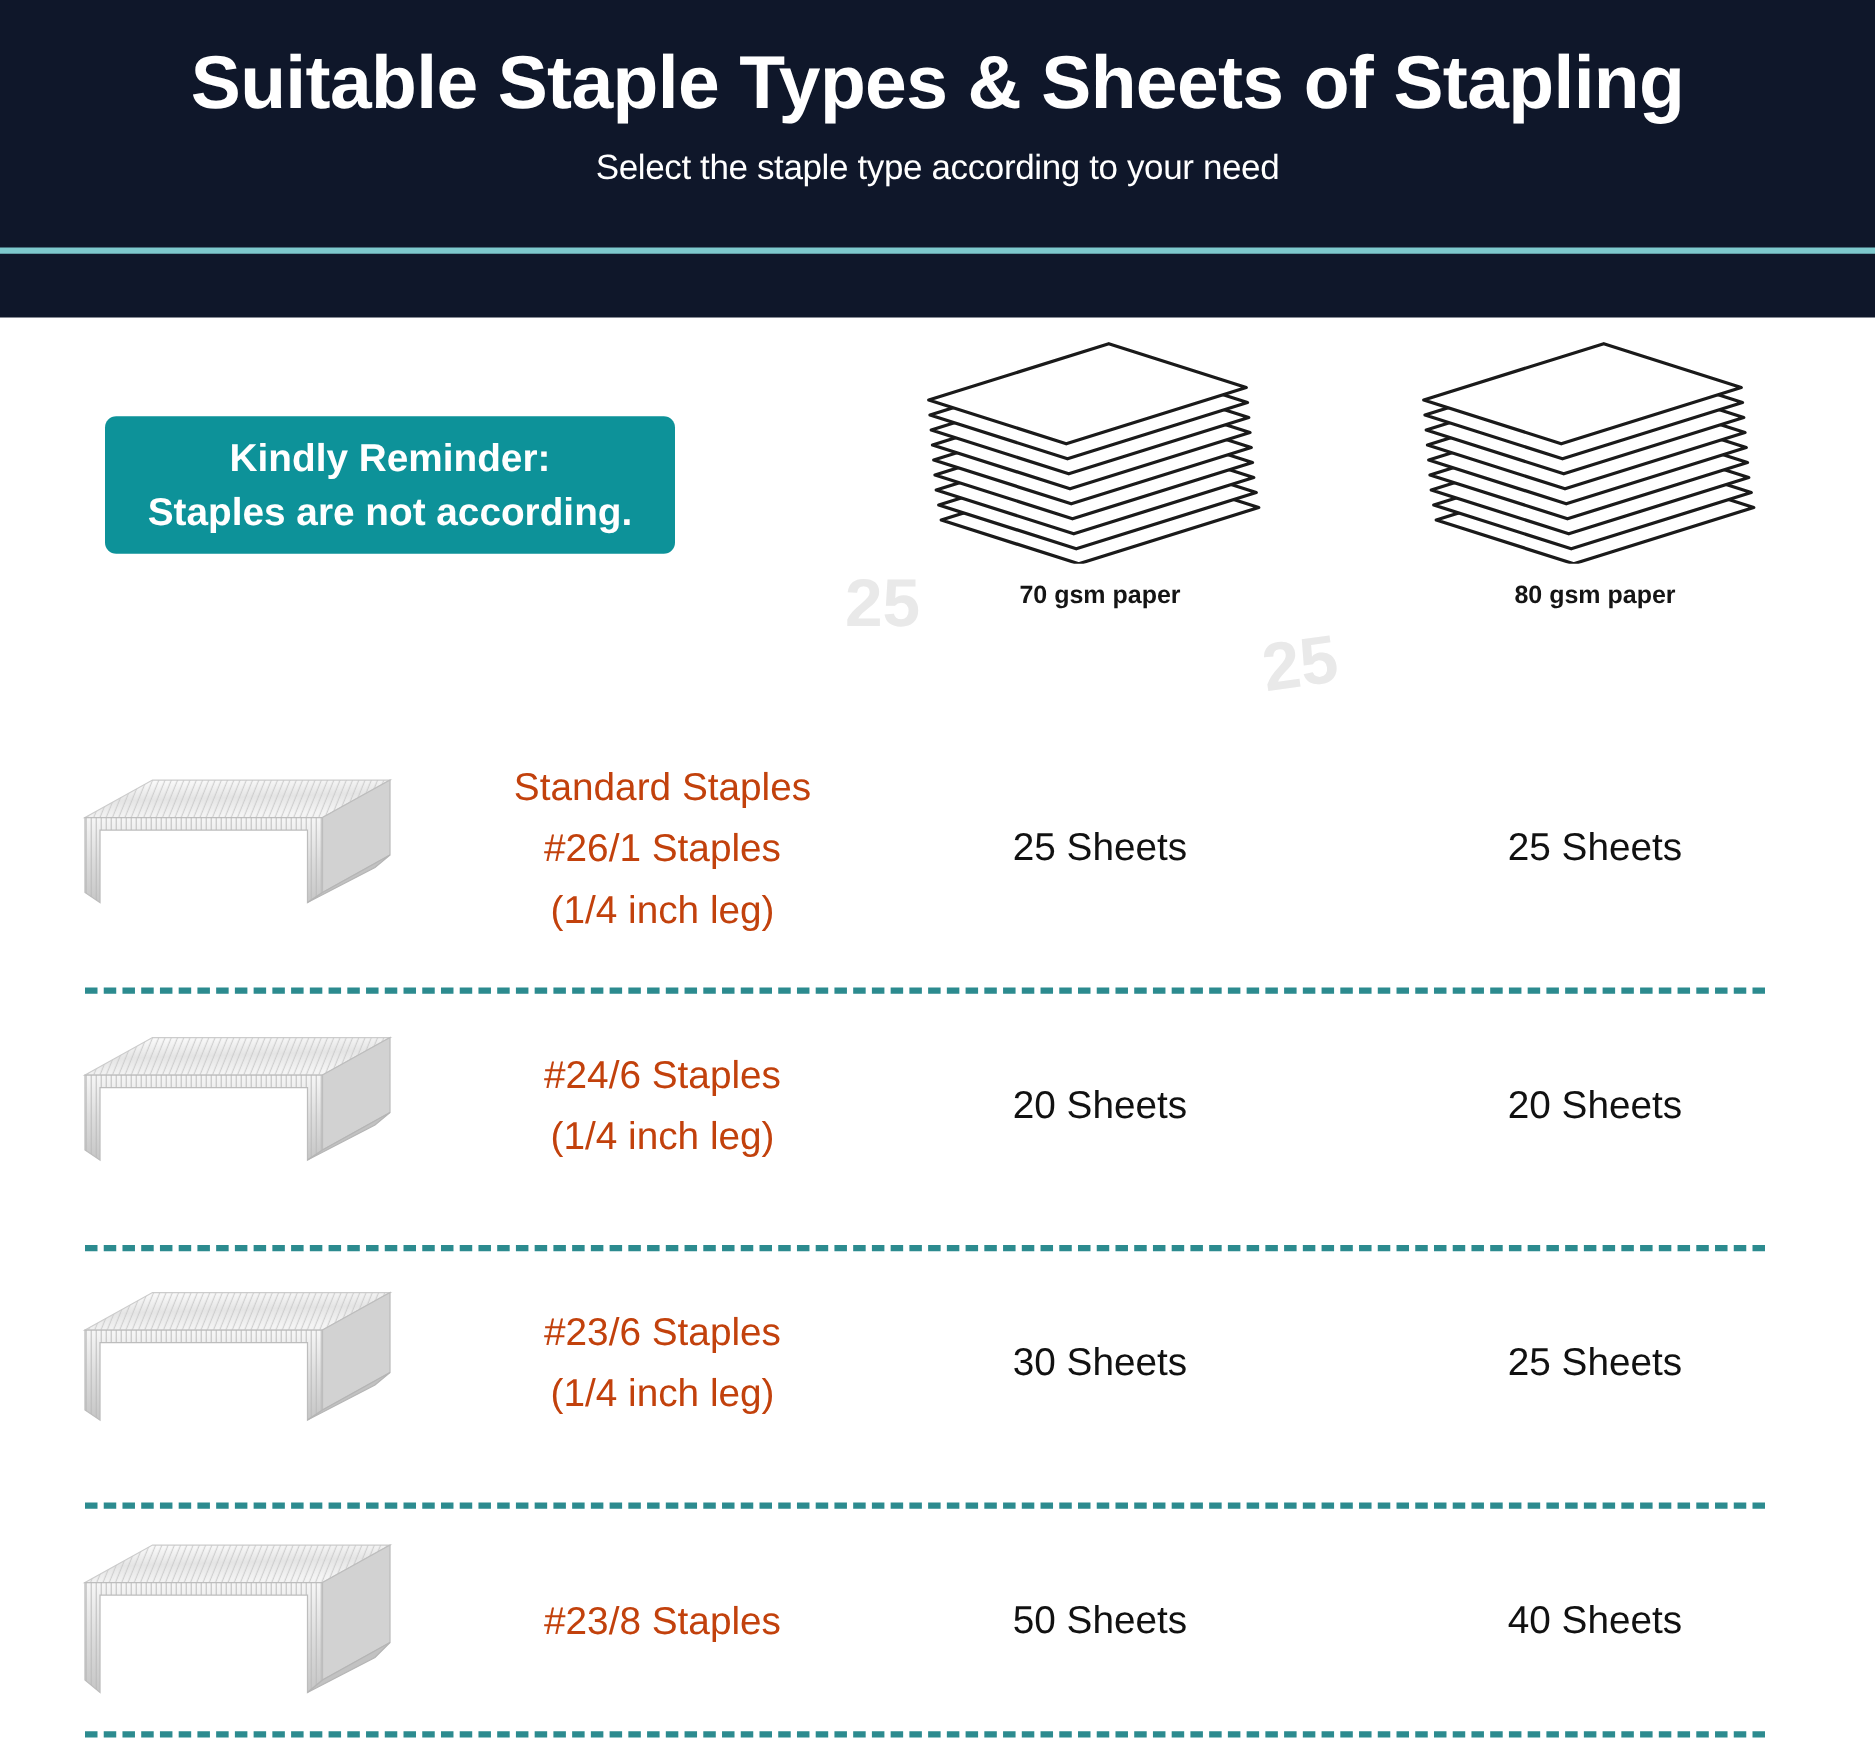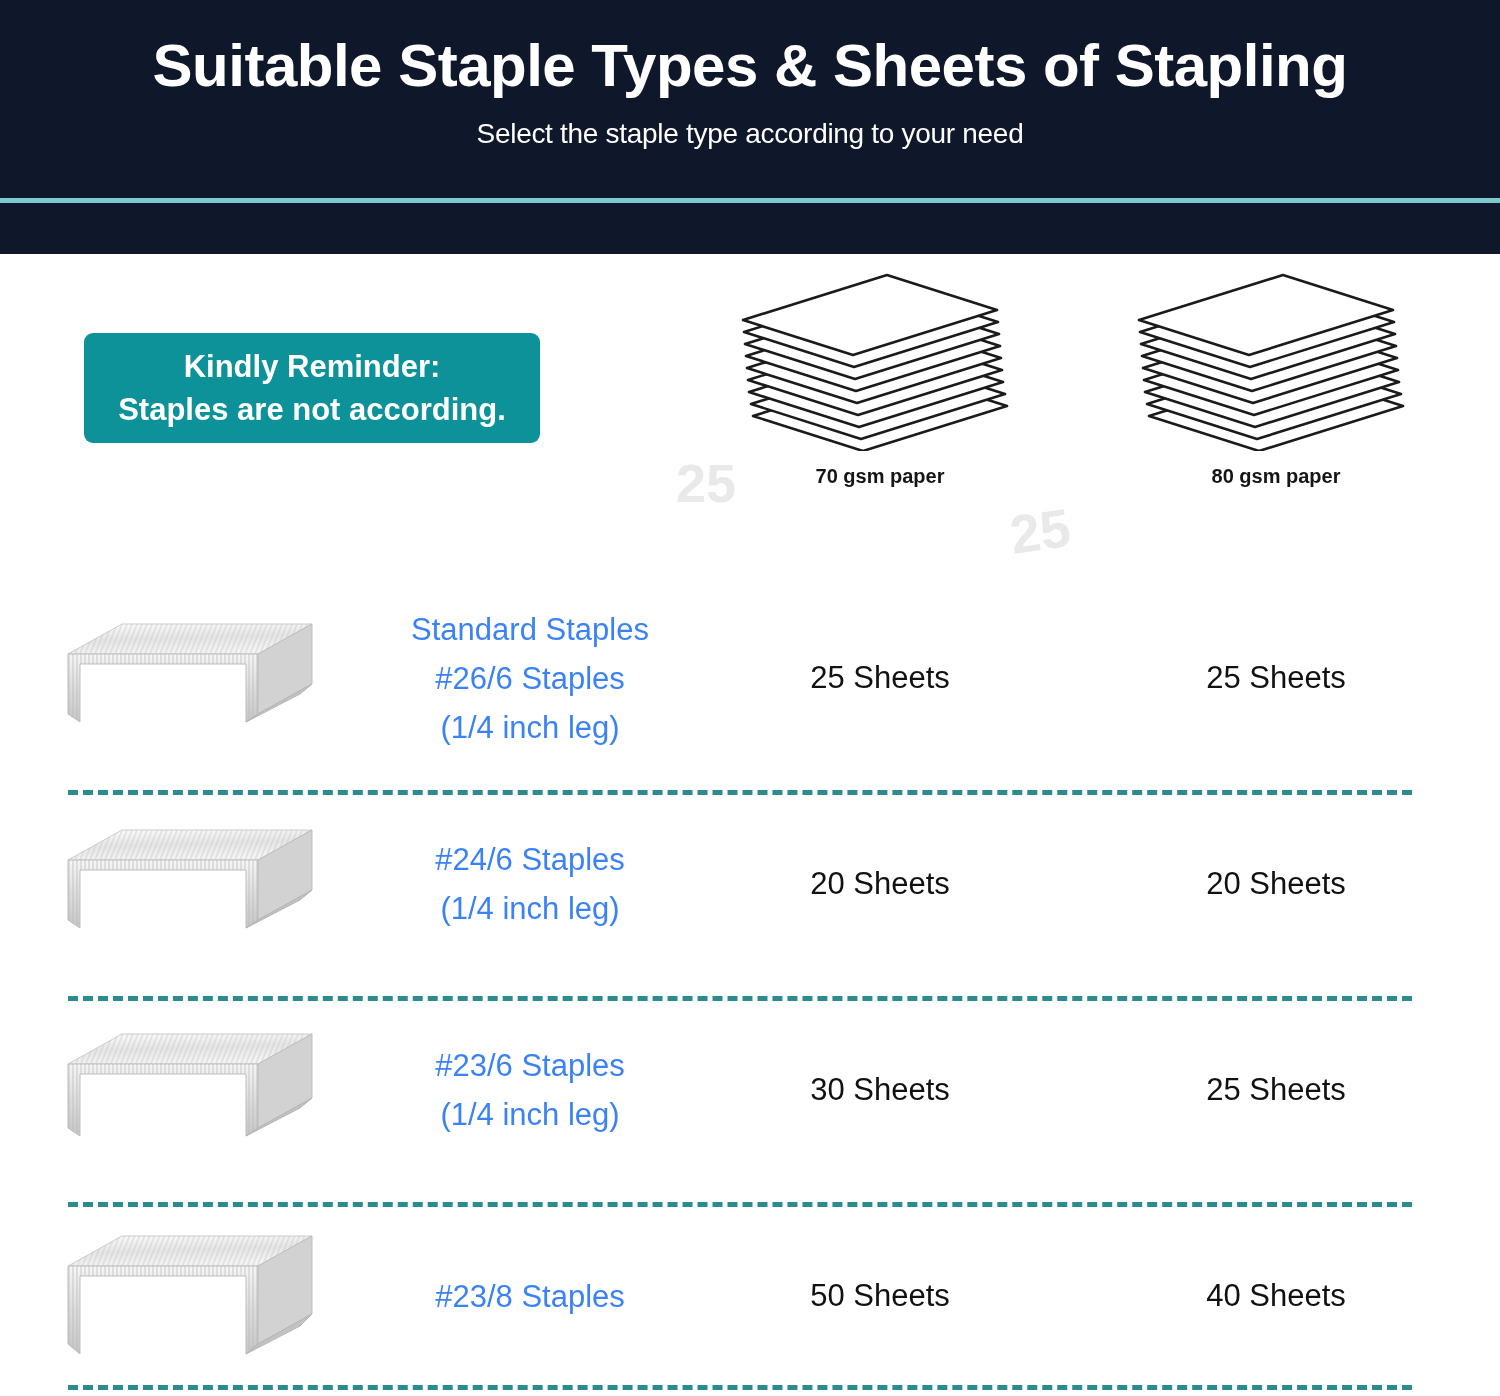--- a/index.html
+++ b/index.html
@@ -136,21 +136,21 @@
     width: 400px;
     height: 200px;
     display: flex;
     flex-direction: column;
     justify-content: center;
     align-items: center;
   }
   .desc-line {
     font-size: 31px;
     line-height: 49px;
-    color: #3b82f6;
+    color: #c2410c;
     text-align: center;
     white-space: nowrap;
     font-family: "Liberation Sans", sans-serif;
   }
   .cell-sheets {
     position: absolute;
     top: 0;
     height: 200px;
     width: 300px;
     display: flex;
@@ -256,21 +256,21 @@
         <path d="M8 52 L62 22 L252 22 L198 52 Z" fill="url(#ridgeTopA)" opacity="0.85"></path>
         <path d="M8 52 L198 52 L198 112 L186 120 L186 62 L20 62 L20 120 L8 112 Z" fill="url(#sideA)" stroke="#bdbdbd" stroke-width="1"></path>
         <path d="M8 52 L198 52 L198 112 L186 120 L186 62 L20 62 L20 120 L8 112 Z" fill="url(#ridgeA)" opacity="0.75"></path>
         <path d="M198 52 L252 22 L252 82 L198 112 Z" fill="#d2d2d2" stroke="#bdbdbd" stroke-width="1"></path>
         <path d="M198 112 L252 82 L240 92 L186 120 Z" fill="#c2c2c2" stroke="#b5b5b5" stroke-width="1"></path>
       </g>
     </svg>
   </div>
   <div class="cell-desc">
     <div class="desc-line">Standard Staples</div>
-    <div class="desc-line">#26/6 Staples</div>
+    <div class="desc-line">#26/1 Staples</div>
     <div class="desc-line">(1/4 inch leg)</div>
   </div>
   <div class="cell-sheets c70">
     <span class="sheets-text">25 Sheets</span>
   </div>
   <div class="cell-sheets c80">
     <span class="sheets-text">25 Sheets</span>
   </div>
 </div>
 <div class="divider div-1"></div>

